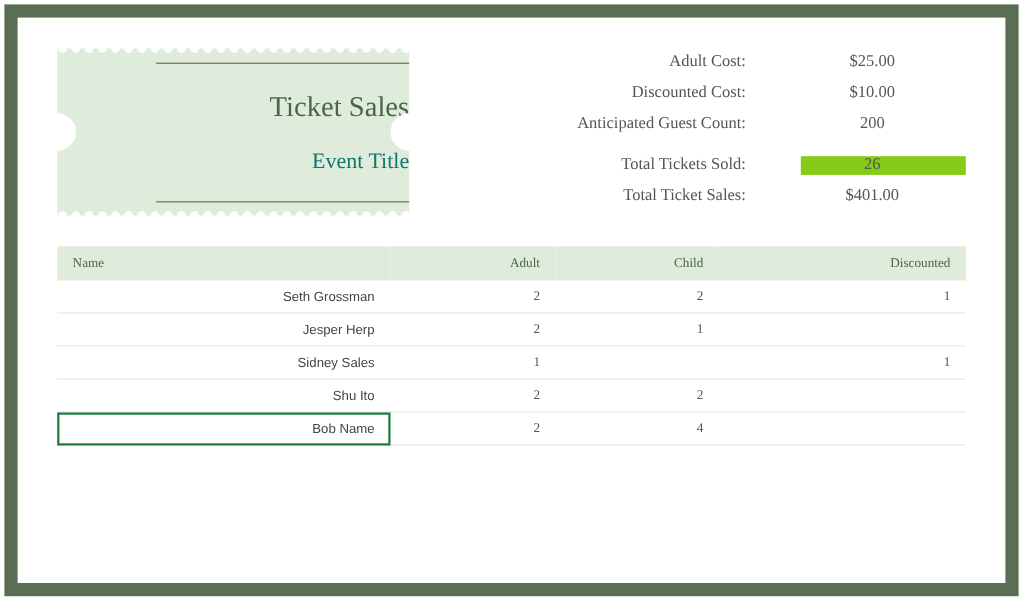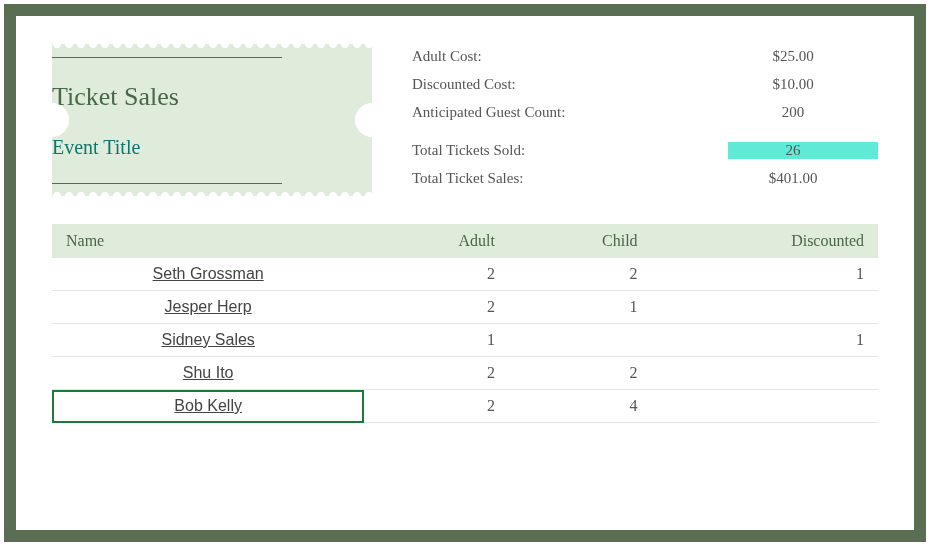--- a/index.html
+++ b/index.html
@@ -23,21 +23,21 @@
       margin-bottom: 28px;
     }
     
     .ticket {
       position: relative;
       width: 320px;
       height: 152px;
       background: #dfecdb;
       display: flex;
       flex-direction: column;
-      align-items: flex-start;
+      align-items: flex-end;
       justify-content: center;
       gap: 24px;
     }
     .ticket::before, .ticket::after {
       content: "";
       position: absolute;
       width: 34px; height: 34px;
       background: #fff;
       border-radius: 50%;
       top: 50%; transform: translateY(-50%);
@@ -78,53 +78,53 @@
       font-size: 15px;
       color: #555;
     }
     .summary-row {
       display: flex;
       align-items: center;
       height: 24px;
     }
     .summary-label {
       flex: 1;
-      text-align: left;
+      text-align: right;
       padding-right: 50px;
     }
     .summary-value {
       width: 150px;
       text-align: center;
       padding-right: 20px;
     }
     .summary-value.highlight {
-      background: #5eead4;
+      background: #84cc16;
     }
     .summary-gap { height: 6px; }
     
     .data-table {
       width: 100%;
       border-collapse: collapse;
-      font-size: 16px;
+      font-size: 12px;
       color: #555;
     }
     .data-table thead tr { background: #dfecdb; }
     .data-table th {
       font-weight: normal;
       text-align: right;
       padding: 8px 14px;
       color: #4a6648;
     }
     .data-table th:first-child { text-align: left; }
     .data-table td {
       padding: 7px 14px;
       text-align: right;
       border-bottom: 1px solid #e6e6e6;
     }
-    .data-table td:first-child { text-align: center; font-family: 'Segoe UI', Arial, sans-serif; color:#444;text-decoration:underline;}
+    .data-table td:first-child { text-align: right; font-family: 'Segoe UI', Arial, sans-serif; color:#444;}
     .selected-cell {
       outline: 2px solid #1a7a3a;
       outline-offset: -2px;
       background: #fff;
     }
   </style>
 </head>
 <body>
 
 <div class="outer-frame">
@@ -192,20 +192,20 @@
           <td></td>
           <td>1</td>
         </tr>
         <tr>
           <td>Shu Ito</td>
           <td>2</td>
           <td>2</td>
           <td></td>
         </tr>
         <tr>
-          <td class="selected-cell">Bob Kelly</td>
+          <td class="selected-cell">Bob Name</td>
           <td>2</td>
           <td>4</td>
           <td></td>
         </tr>
       </tbody>
   </table>
 </div>
 
 </body></html>

